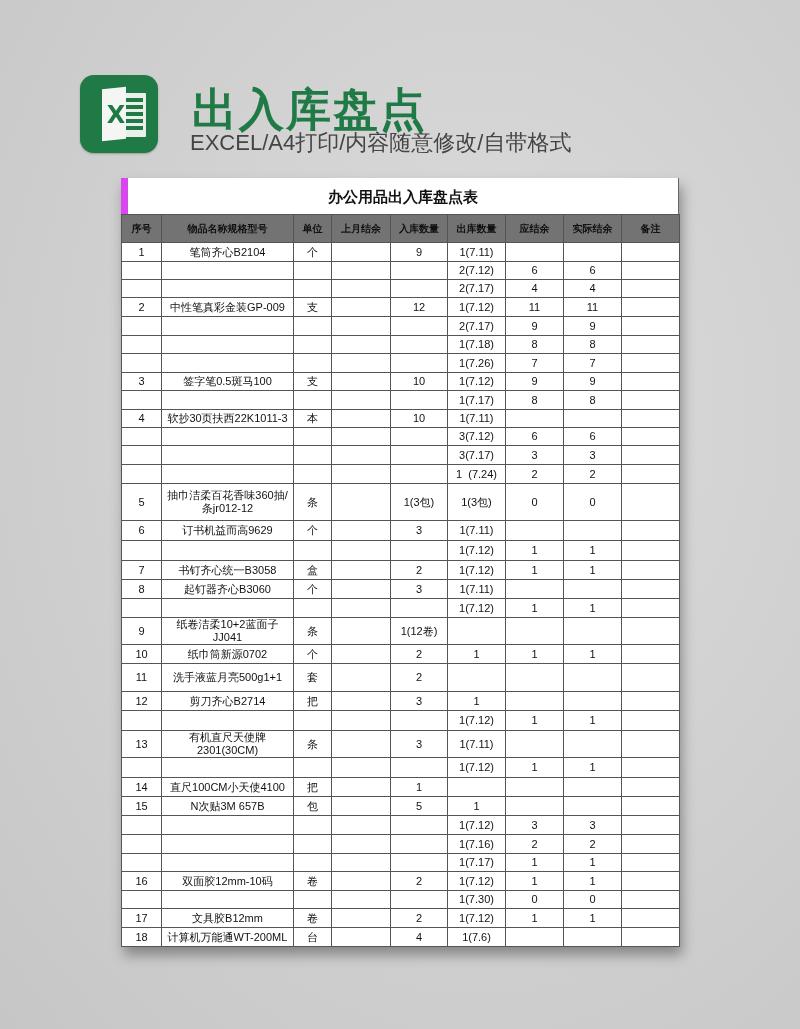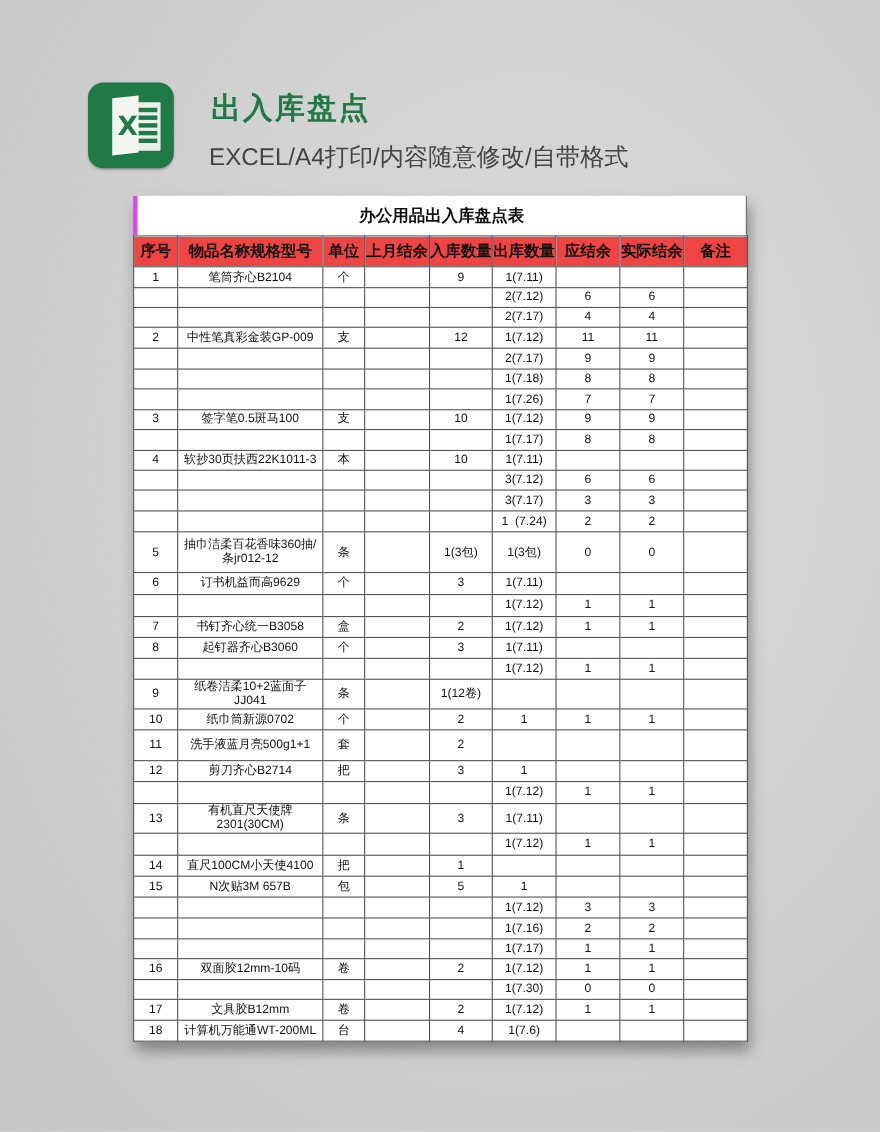--- a/index.html
+++ b/index.html
@@ -24,42 +24,42 @@
   .logo .page {
     position: absolute; left: 22px; top: 13px; width: 24px; height: 52px;
     background: #f3f6f3; transform: skewY(-6deg);
   }
   .logo .x {
     position: absolute; left: 26px; top: 26px; width: 20px; text-align: center;
     font: bold 24px "DejaVu Sans", sans-serif; color: #1f7a45;
   }
   .title-main {
     position: absolute; left: 192px; top: 80px;
-    font-size: 27px; font-weight: bold; color: #1f7a45; letter-spacing: 2px;
+    font-size: 45px; font-weight: bold; color: #1f7a45; letter-spacing: 2px;
   }
   .title-sub {
     position: absolute; left: 190px; top: 128px;
     font-size: 22px; color: #444;
   }
   .sheet-card {
     position: absolute; left: 121px; top: 178px; width: 558px;
     background: #fff;
     box-shadow: 3px 8px 12px rgba(0,0,0,0.35);
   }
   .sheet-title {
     height: 36px; line-height: 38px; text-align: center;
     font-size: 15px; font-weight: bold; color: #111;
-    border-left: 4px solid #d946ef; border-right: 1px solid #666;
+    border-left: 7px solid #d946ef; border-right: 1px solid #666;
   }
   table { border-collapse: collapse; width: 558px; table-layout: fixed; }
   th, td {
     border: 1px solid #555; padding: 0; text-align: center;
     font-size: 11px; color: #111; line-height: 13px; overflow: hidden; white-space: nowrap;
   }
-  th { background: #ef4444; font-weight: bold; font-size: 14px; height: 27px; }
+  th { background: #737373; font-weight: bold; font-size: 10px; height: 27px; }
   td.wrap { white-space: normal; }
 </style>
 </head>
 <body>
 
 <div class="logo">
   <div class="sheet">
     <i style="top:5px"></i>
       <i style="top:12px"></i>
       <i style="top:19px"></i>

